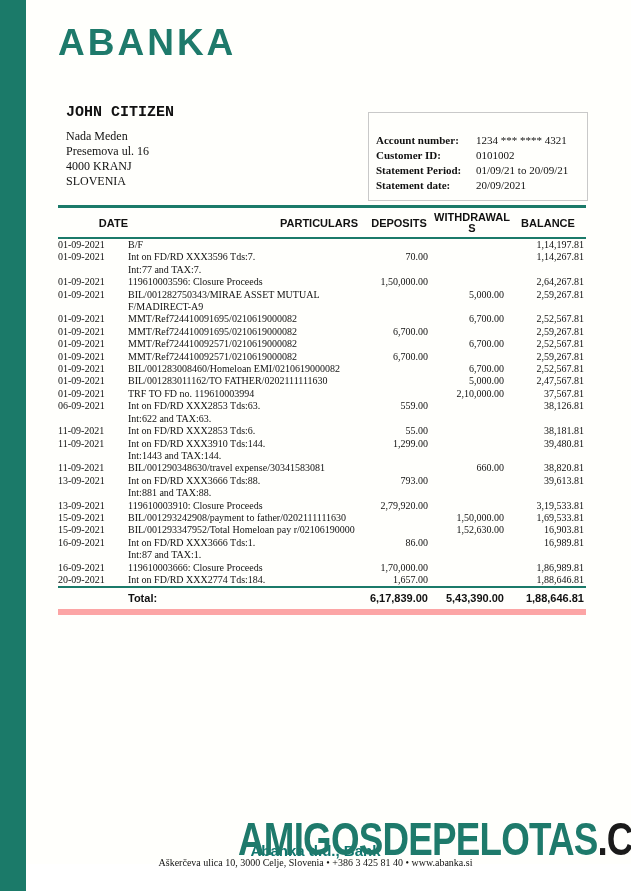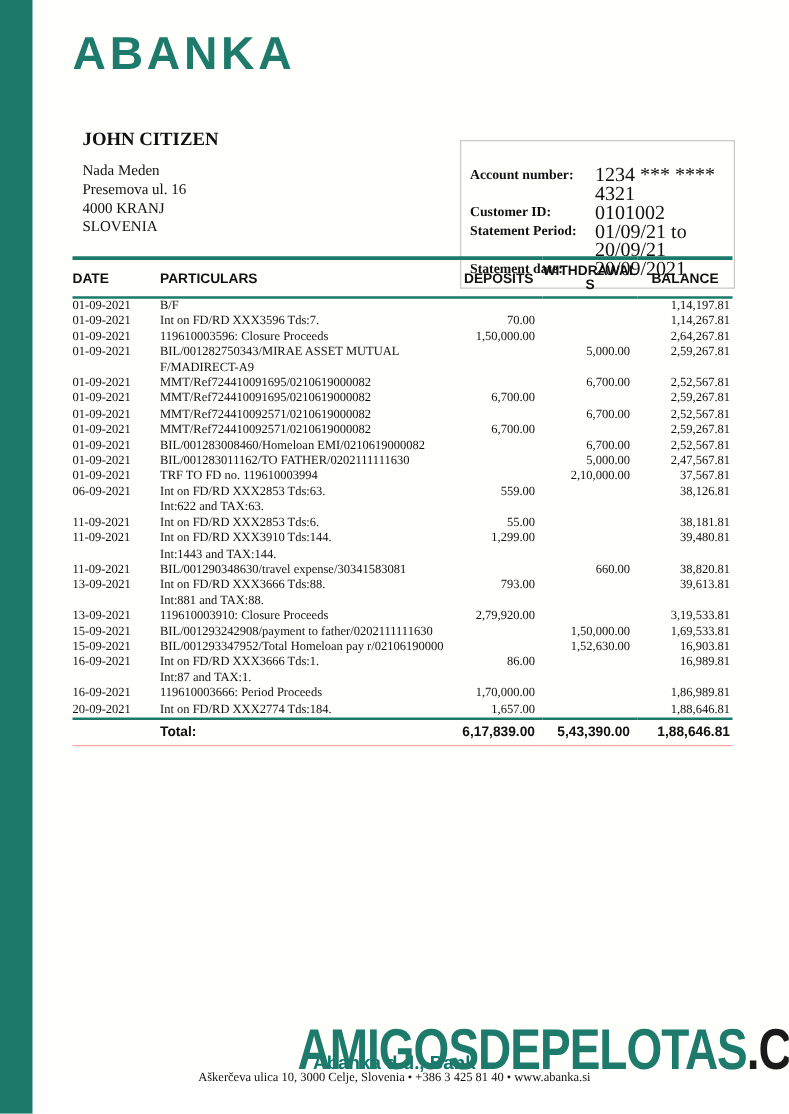--- a/index.html
+++ b/index.html
@@ -5,44 +5,44 @@
   * { margin:0; padding:0; box-sizing:border-box; }
   html,body { width:631px; height:891px; background:#ffffff; font-family:"Liberation Serif", serif; color:#111; overflow:hidden; }
   .page { position:relative; width:631px; height:864px; background:#fffffc; }
 
   .side-bar { position:absolute; left:0; top:0; width:26px; height:891px; background:#1b7a69; }
 
   .logo { position:absolute; left:58px; top:22px; font-family:"Liberation Sans", sans-serif;
           font-weight:bold; font-size:37px; letter-spacing:3px; color:#1e7a6b; }
 
   .customer { position:absolute; left:66px; top:104px; }
-  .customer-name { font-family:Liberation Serif, serif; font-weight:bold; font-size:15px; margin-bottom:8px; }
+  .customer-name { font-family:Liberation Mono, monospace; font-weight:bold; font-size:15px; margin-bottom:8px; }
   .addr-line { font-size:12px; line-height:15px; }
 
   .account-box { position:absolute; left:368px; top:112px; width:220px; border:1px solid #c9c9c9; padding:20px 7px 7px 7px; }
   .acct-row { display:flex; line-height:15px; }
   .acct-label { width:100px; font-weight:bold; font-size:11px; flex:none; }
-  .acct-value { font-size:16px; }
+  .acct-value { font-size:11px; }
 
   .stmt-table { position:absolute; left:58px; top:205px; width:528px; border-collapse:collapse; }
   .stmt-table thead tr { border-top:3px solid #1b7a69; border-bottom:2px solid #1b7a69; }
   .stmt-table th { font-family:"Liberation Sans", sans-serif; font-weight:bold; font-size:11px;
-                   padding:4px 0 3px 0; vertical-align:middle; text-align:left; }
+                   padding:4px 0 3px 0; vertical-align:middle; text-align:right; }
   th.col-deposit, th.col-withdrawal { text-align:center; word-break:break-all; line-height:11px; }
   th.col-balance { text-align:center; }
   .stmt-table td { font-size:10px; line-height:12.4px; padding:0; vertical-align:top; }
   .col-date { width:70px; }
   .col-particulars { width:236px; padding-right:6px !important; }
   .col-deposit { width:70px;margin-left:40px; }
   .col-withdrawal { width:76px; }
   .col-balance { width:76px; }
   td.col-deposit, td.col-withdrawal, td.col-balance { text-align:right; padding-right:6px !important; }
   td.col-balance { padding-right:2px !important; }
 
-  .stmt-table tfoot tr { border-top:2px solid #1b7a69; border-bottom:1px solid #fca5a5; }
+  .stmt-table tfoot tr { border-top:2px solid #1b7a69; border-bottom:6px solid #fca5a5; }
   .stmt-table tfoot td { font-family:"Liberation Sans", sans-serif; font-weight:bold; font-size:11px; padding:4px 0; }
 
   .footer-bank { position:absolute; left:0; top:842px; width:631px; text-align:center; z-index:1;
                  font-family:"Liberation Sans", sans-serif; font-weight:bold; font-size:15px; color:#0f766e; }
   .watermark { position:absolute; left:238px; top:812px; z-index:2; white-space:nowrap;
                font-family:"Liberation Sans", sans-serif; font-weight:bold; font-size:46px; letter-spacing:-1px;
                transform:scaleX(0.80); transform-origin:left top; }
   .wm-main { color:#1e7a6b; }
   .wm-suffix { color:#1a1a1a; }
   .footer-address { position:absolute; left:0; top:857px; width:631px; text-align:center; z-index:3;
@@ -102,20 +102,27 @@
           <td class="col-balance">1,14,197.81</td>
         </tr>
         <tr>
           <td class="col-date">01-09-2021</td>
           <td class="col-particulars">Int on FD/RD XXX3596 Tds:7.</td>
           <td class="col-deposit">70.00</td>
           <td class="col-withdrawal"></td>
           <td class="col-balance">1,14,267.81</td>
         </tr>
         <tr>
+          <td class="col-date"></td>
+          <td class="col-particulars">Int:77 and TAX:7.</td>
+          <td class="col-deposit"></td>
+          <td class="col-withdrawal"></td>
+          <td class="col-balance"></td>
+        </tr>
+        <tr>
           <td class="col-date">01-09-2021</td>
           <td class="col-particulars">119610003596: Closure Proceeds</td>
           <td class="col-deposit">1,50,000.00</td>
           <td class="col-withdrawal"></td>
           <td class="col-balance">2,64,267.81</td>
         </tr>
         <tr>
           <td class="col-date">01-09-2021</td>
           <td class="col-particulars">BIL/001282750343/MIRAE ASSET MUTUAL F/MADIRECT-A9</td>
           <td class="col-deposit"></td>
@@ -257,21 +264,21 @@
         </tr>
         <tr>
           <td class="col-date"></td>
           <td class="col-particulars">Int:87 and TAX:1.</td>
           <td class="col-deposit"></td>
           <td class="col-withdrawal"></td>
           <td class="col-balance"></td>
         </tr>
         <tr>
           <td class="col-date">16-09-2021</td>
-          <td class="col-particulars">119610003666: Period Proceeds</td>
+          <td class="col-particulars">119610003666: Closure Proceeds</td>
           <td class="col-deposit">1,70,000.00</td>
           <td class="col-withdrawal"></td>
           <td class="col-balance">1,86,989.81</td>
         </tr>
         <tr>
           <td class="col-date">20-09-2021</td>
           <td class="col-particulars">Int on FD/RD XXX2774 Tds:184.</td>
           <td class="col-deposit">1,657.00</td>
           <td class="col-withdrawal"></td>
           <td class="col-balance">1,88,646.81</td>

